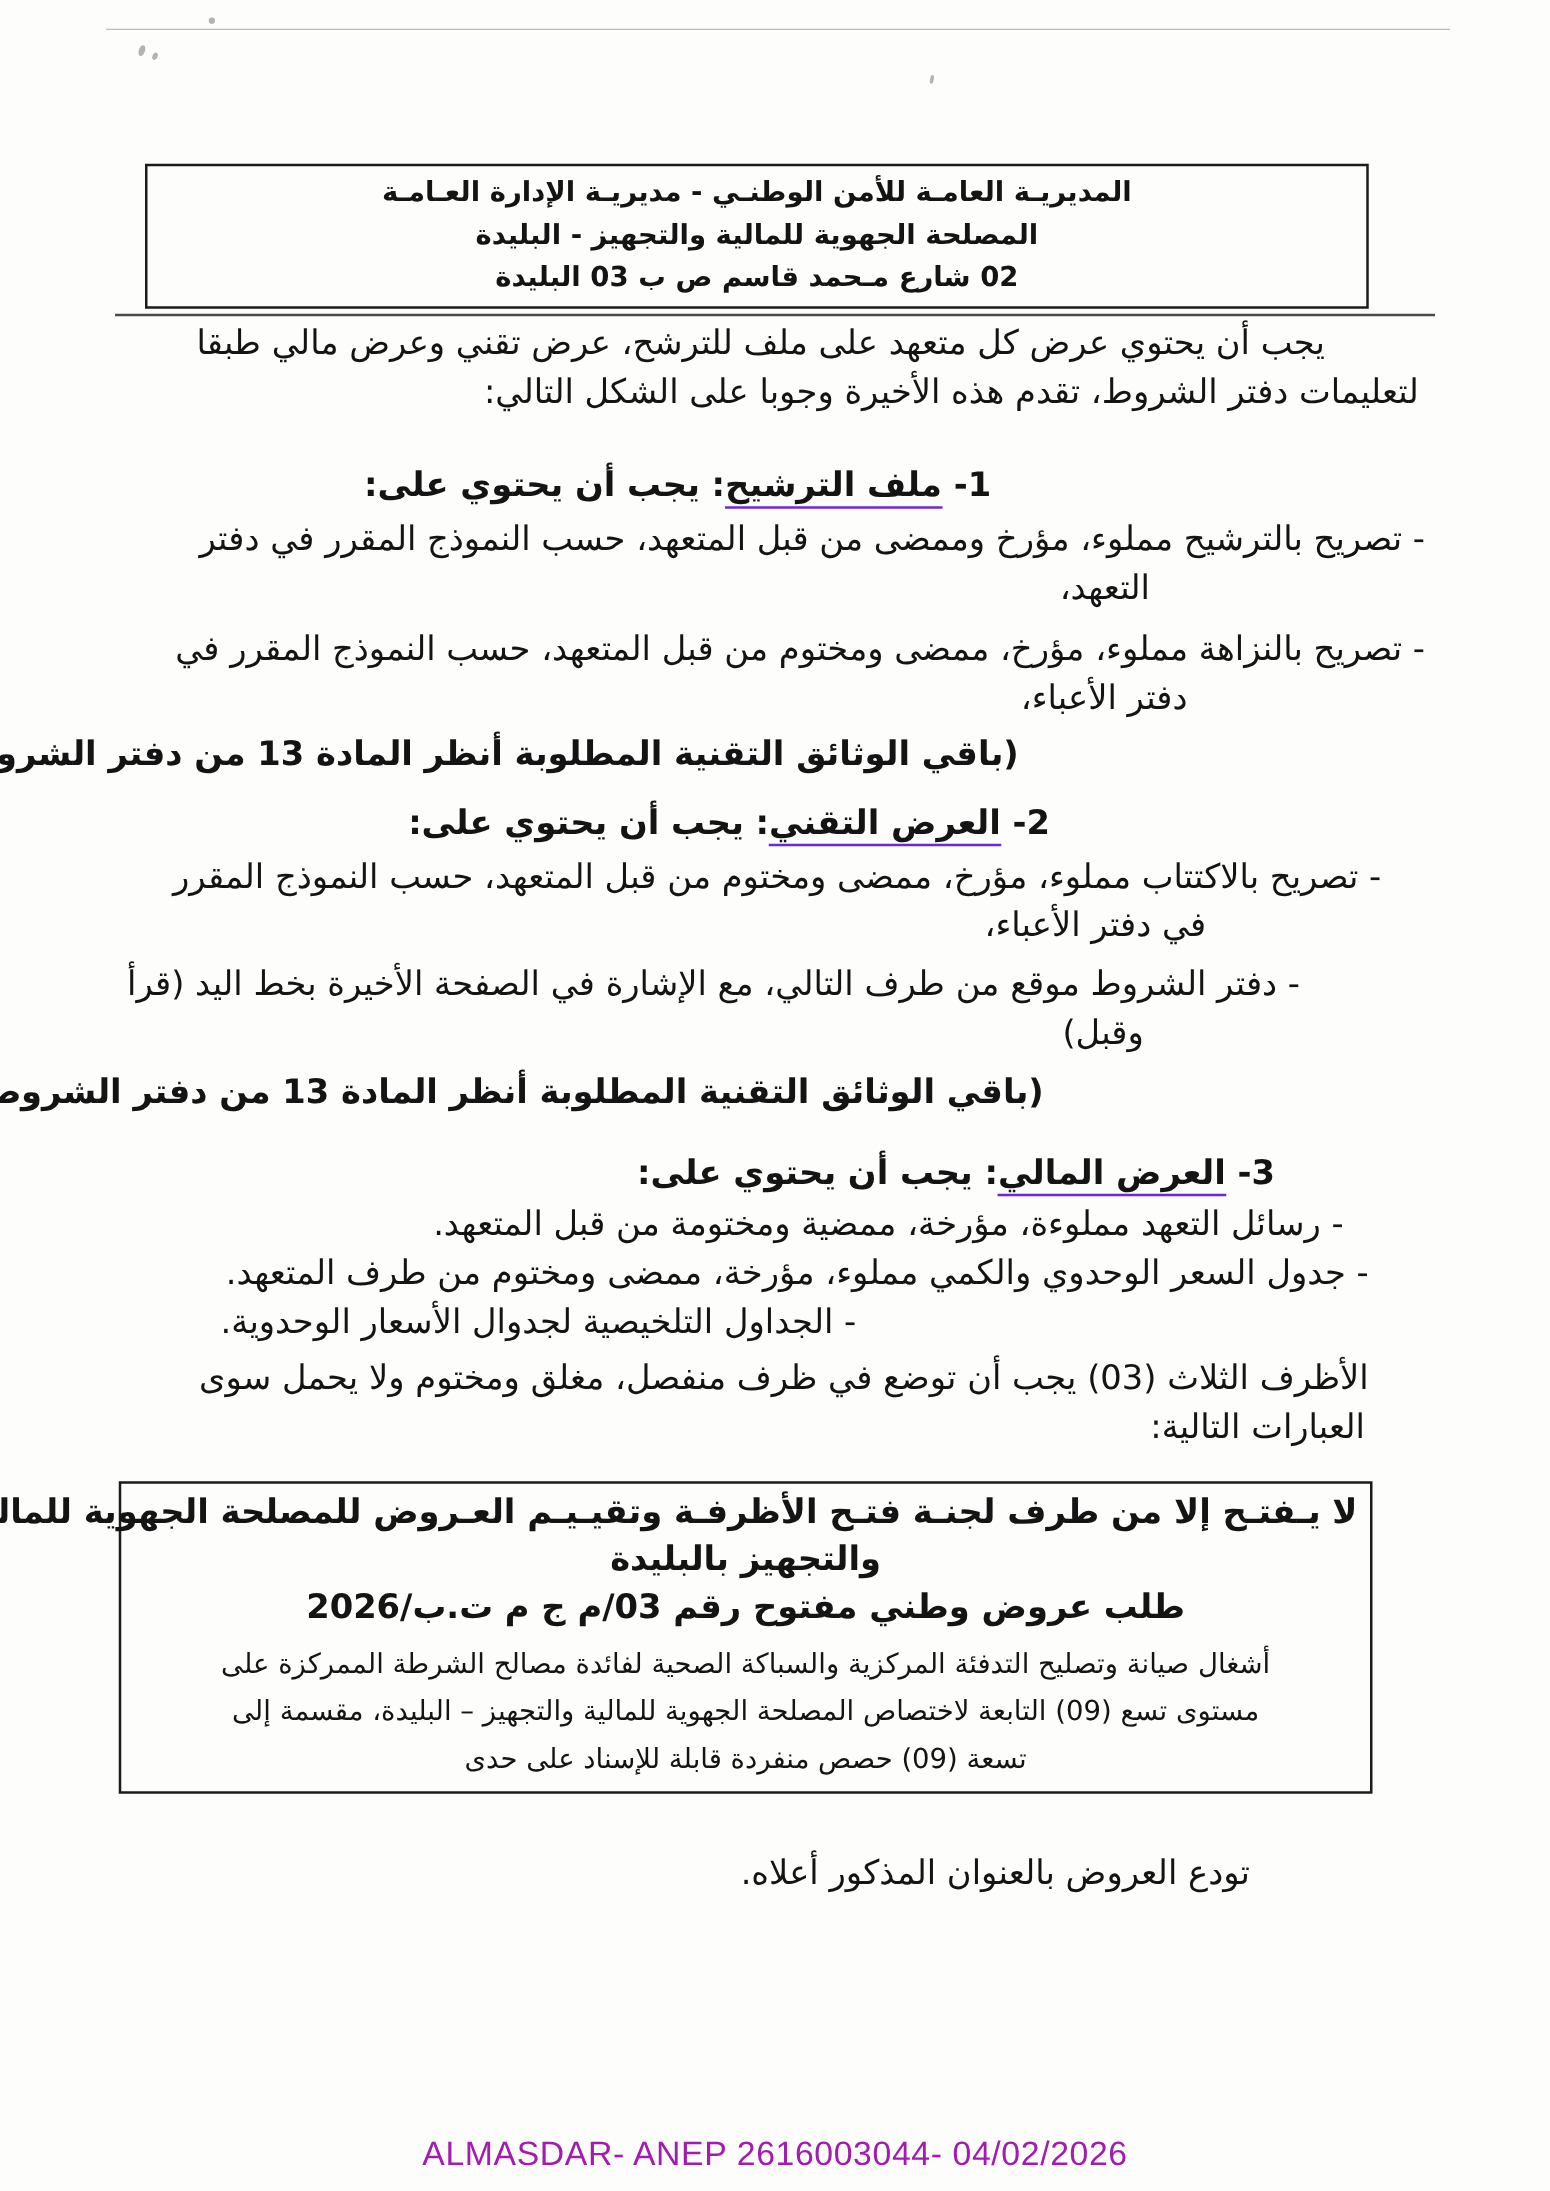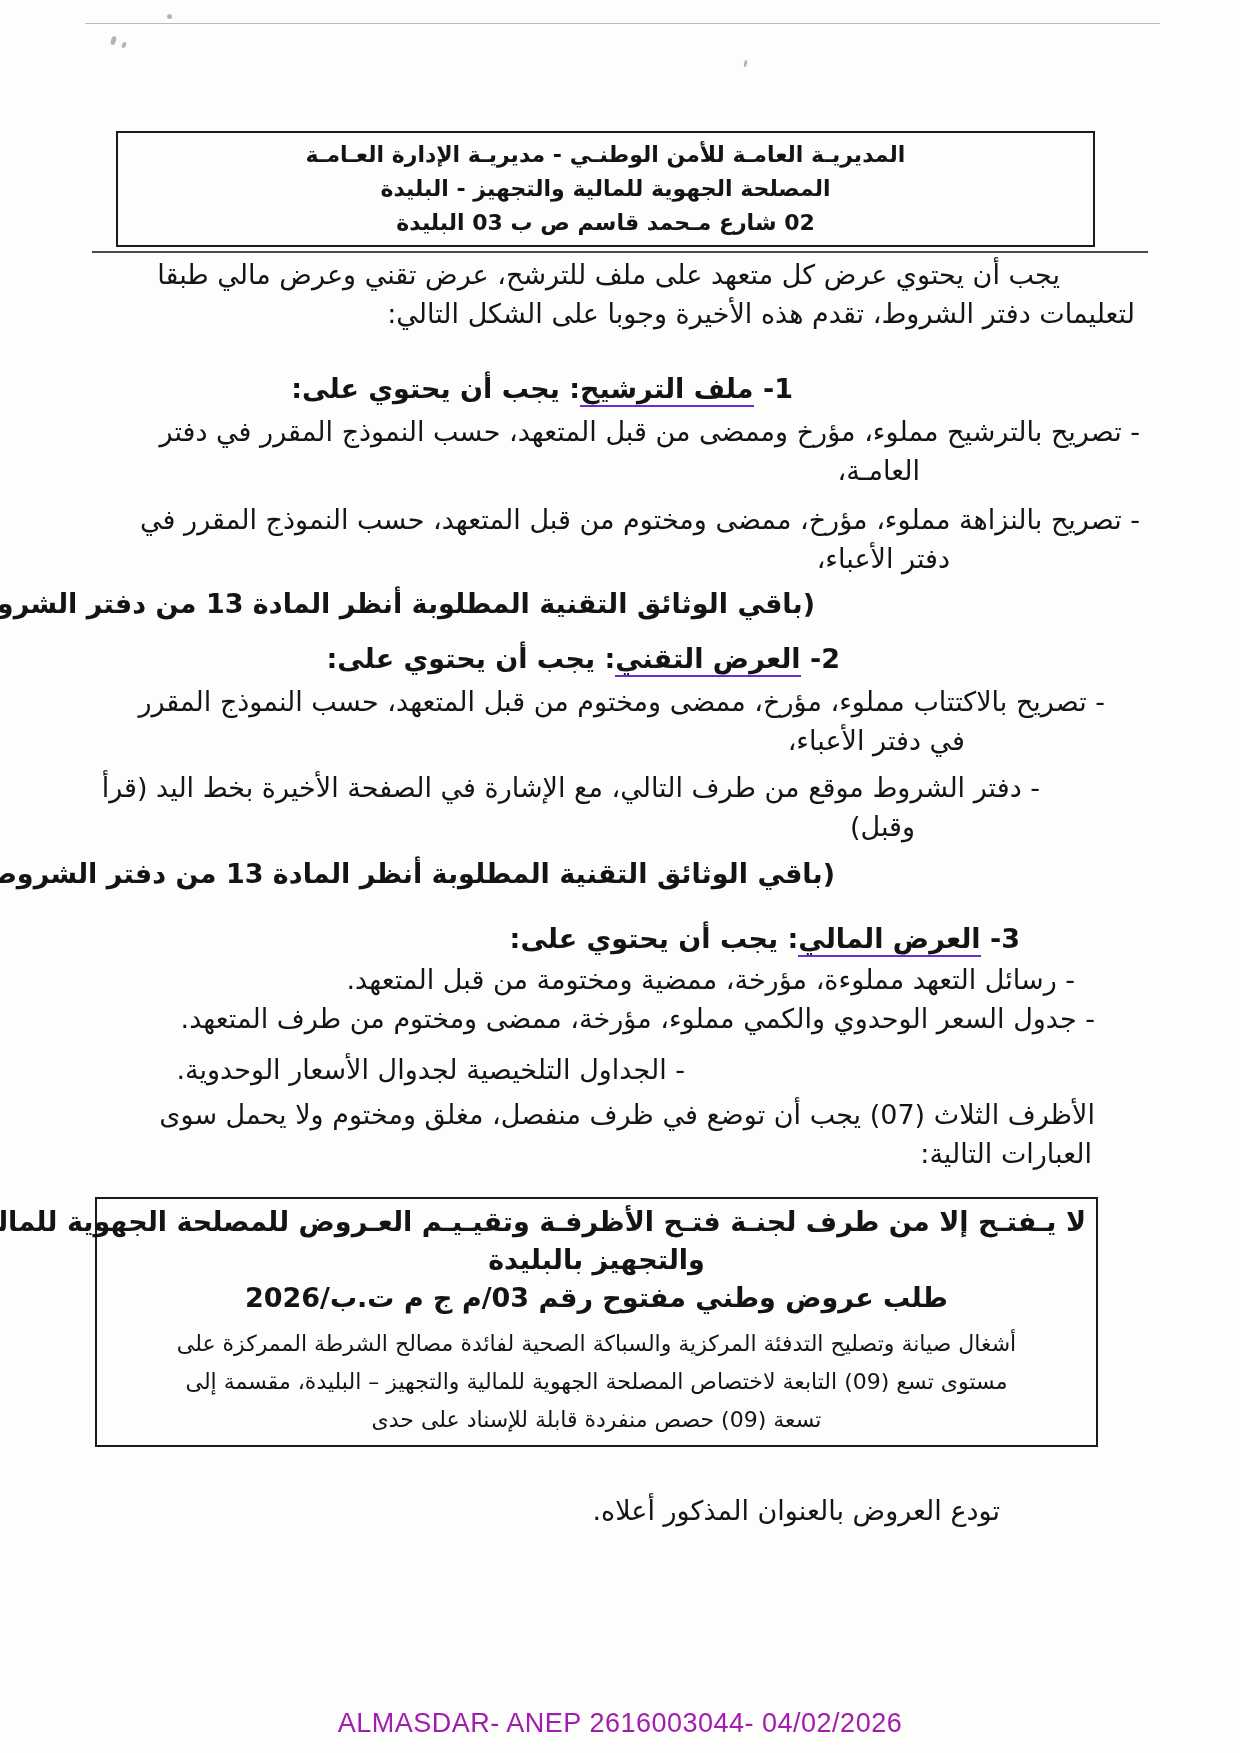--- a/index.html
+++ b/index.html
@@ -37,21 +37,21 @@
   
   .b11a{margin:4px 0 0 0;}
   .b11b{margin:0 220px 0 0;}
   .b12a{margin:10px 0 0 0;}
   .b12b{margin:0 190px 0 0;}
   .b21a{margin:4px 35px 0 0;}
   .b21b{margin:0 175px 0 0;}
   .b22a{margin:8px 100px 0 0;}
   .b22b{margin:0 225px 0 0;}
   .b31a{margin:2px 65px 0 0;}
-  .b32a{margin:0 45px 12px 0;}
+  .b32a{margin:0 45px 0 0;}
   .b33a{margin:0 455px 0 0;}
 
   
   .note1{margin:6px 325px 0 0;font-weight:bold;}
   .note2{margin:8px 305px 0 0;font-weight:bold;}
 
   
   .para-l1{margin:6px 45px 0 0;}
   .para-l2{margin:0 48px 0 0;}
 
@@ -101,38 +101,38 @@
     <div class="line">المديريـة العامـة للأمن الوطنـي - مديريـة الإدارة العـامـة</div>
     <div class="line">المصلحة الجهوية للمالية والتجهيز - البليدة</div>
     <div class="line">02 شارع مـحمد قاسم ص ب 03 البليدة</div>
   </div>
 
   <div class="line intro-l1">يجب أن يحتوي عرض كل متعهد على ملف للترشح، عرض تقني وعرض مالي طبقا</div>
   <div class="line intro-l2">لتعليمات دفتر الشروط، تقدم هذه الأخيرة وجوبا على الشكل التالي:</div>
 
   <div class="sec-h h1-pos"><span>1- </span><span class="u">ملف الترشيح</span><span>: يجب أن يحتوي على:</span></div>
   <div class="line b11a">- تصريح بالترشيح مملوء، مؤرخ وممضى من قبل المتعهد، حسب النموذج المقرر في دفتر</div>
-  <div class="line b11b">العامـة،</div>
+  <div class="line b11b">التعهد،</div>
   <div class="line b12a">- تصريح بالنزاهة مملوء، مؤرخ، ممضى ومختوم من قبل المتعهد، حسب النموذج المقرر في</div>
   <div class="line b12b">دفتر الأعباء،</div>
   <div class="line note1">(باقي الوثائق التقنية المطلوبة أنظر المادة 13 من دفتر الشروط العامة).</div>
 
   <div class="sec-h h2-pos"><span>2- </span><span class="u">العرض التقني</span><span>: يجب أن يحتوي على:</span></div>
   <div class="line b21a">- تصريح بالاكتتاب مملوء، مؤرخ، ممضى ومختوم من قبل المتعهد، حسب النموذج المقرر</div>
   <div class="line b21b">في دفتر الأعباء،</div>
   <div class="line b22a">- دفتر الشروط موقع من طرف التالي، مع الإشارة في الصفحة الأخيرة بخط اليد (قرأ</div>
   <div class="line b22b">وقبل)</div>
   <div class="line note2">(باقي الوثائق التقنية المطلوبة أنظر المادة 13 من دفتر الشروط العامة).</div>
 
   <div class="sec-h h3-pos"><span>3- </span><span class="u">العرض المالي</span><span>: يجب أن يحتوي على:</span></div>
   <div class="line b31a">- رسائل التعهد مملوءة، مؤرخة، ممضية ومختومة من قبل المتعهد.</div>
   <div class="line b32a">- جدول السعر الوحدوي والكمي مملوء، مؤرخة، ممضى ومختوم من طرف المتعهد.</div>
   <div class="line b33a">- الجداول التلخيصية لجدوال الأسعار الوحدوية.</div>
 
-  <div class="line para-l1">الأظرف الثلاث (07) يجب أن توضع في ظرف منفصل، مغلق ومختوم ولا يحمل سوى</div>
+  <div class="line para-l1">الأظرف الثلاث (03) يجب أن توضع في ظرف منفصل، مغلق ومختوم ولا يحمل سوى</div>
   <div class="line para-l2">العبارات التالية:</div>
 
   <div class="env-box">
     <div class="line env-bold">لا يـفتـح إلا من طرف لجنـة فتـح الأظرفـة وتقيـيـم العـروض للمصلحة الجهوية للمالية</div>
     <div class="line env-bold">والتجهيز بالبليدة</div>
     <div class="line env-bold">طلب عروض وطني مفتوح رقم 03/م ج م ت.ب/2026</div>
     <div class="line env-body env-body-first">أشغال صيانة وتصليح التدفئة المركزية والسباكة الصحية لفائدة مصالح الشرطة الممركزة على</div>
     <div class="line env-body">مستوى تسع (09) التابعة لاختصاص المصلحة الجهوية للمالية والتجهيز – البليدة، مقسمة إلى</div>
     <div class="line env-body">تسعة (09) حصص منفردة قابلة للإسناد على حدى</div>
   </div>

